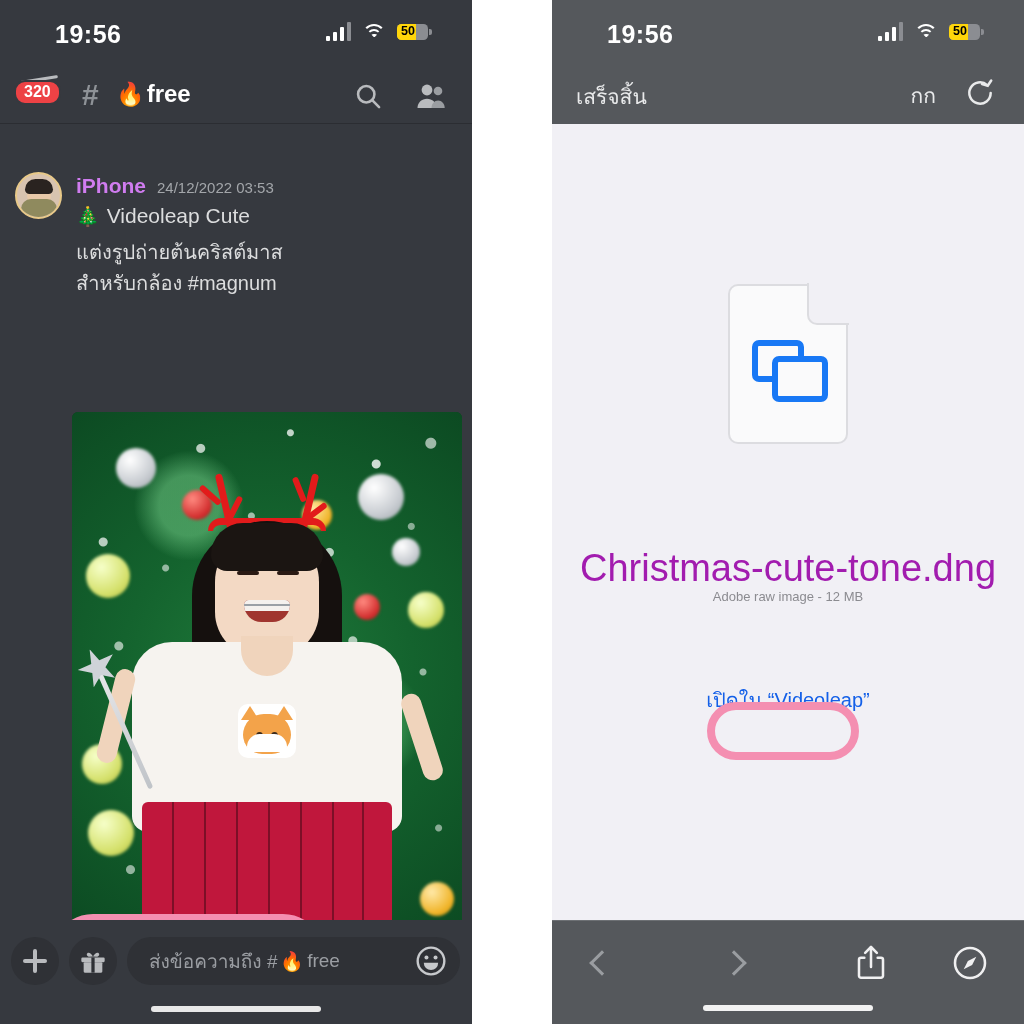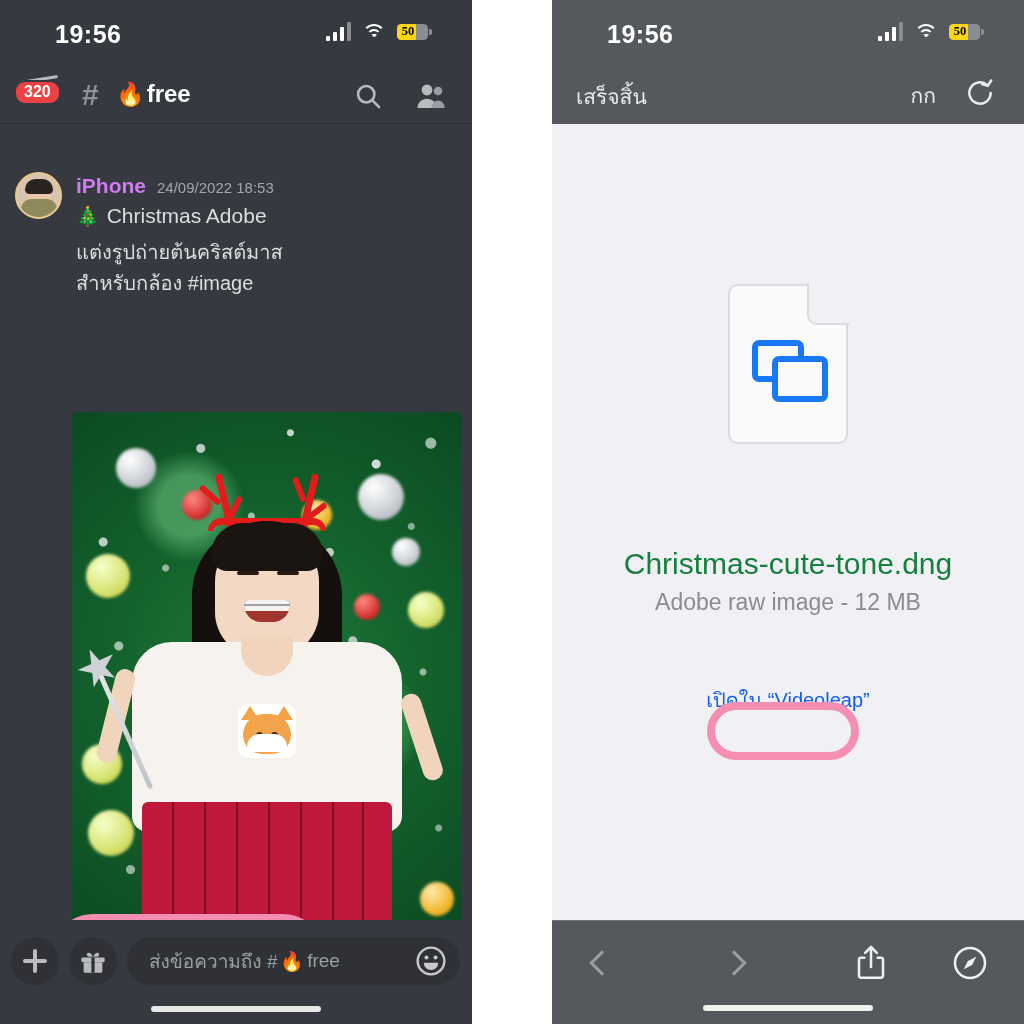--- a/index.html
+++ b/index.html
@@ -29,21 +29,21 @@
   .wifi { position:relative; width:24px; height:18px; }
   .wifi span { position:absolute; left:50%; transform:translateX(-50%);
                border:2.6px solid #fff; border-bottom-color:transparent;
                border-left-color:transparent; border-right-color:transparent;
                border-radius:50%; }
   .wifi .w1 { width:24px; height:24px; top:1px; }
   .wifi .w2 { width:15px; height:15px; top:6px; }
   .wifi .w3 { width:6.5px; height:6.5px; top:11px; border-width:3px; }
   
   .batt { position:relative; width:31px; height:16px; border-radius:4.5px;
-          background:#8b8d92; overflow:visible;font-family:Liberation Serif, serif; }
+          background:#8b8d92; overflow:visible; }
   .batt .fill { position:absolute; left:0; top:0; bottom:0; width:19px;
                 background:#ffd60a; border-radius:4.5px 0 0 4.5px; }
   .batt .num { position:absolute; left:0; top:-1px; width:22px; height:17px; line-height:17px;
                text-align:center; font-size:12.5px; font-weight:bold; color:#000; }
   .batt .cap { position:absolute; right:-3.5px; top:5px; width:2.5px; height:6px;
                border-radius:0 2px 2px 0; background:#8b8d92; }
 
   
   .dc-header { position:absolute; top:62px; left:0; right:0; height:62px;
                background:#36393f; border-bottom:1px solid #2b2d32; }
@@ -221,23 +221,23 @@
   .doc-icon .sheet { position:absolute; inset:0; background:#fafafb;
                      border:2px solid #dcdce0; border-radius:10px; }
   .doc-icon .corner { position:absolute; right:-1px; top:-1px; width:42px; height:42px;
                       background:#f1f0f5; border-left:2px solid #dcdce0;
                       border-bottom:2px solid #dcdce0; border-radius:0 10px 0 10px; }
   .doc-icon .r1 { position:absolute; left:24px; top:56px; width:52px; height:42px;
                   border:6px solid #1878f5; border-radius:7px; background:#fafafb; }
   .doc-icon .r2 { position:absolute; left:44px; top:72px; width:56px; height:46px;
                   border:6px solid #1878f5; border-radius:7px; background:#fafafb; }
   .sf-fname { position:absolute; left:0; right:0; top:423px; text-align:center;
-              font-size:30px; color:#15803d; }
+              font-size:38px; color:#a21caf; }
   .sf-fmeta { position:absolute; left:0; right:0; top:465px; text-align:center;
-              font-size:23px; color:#8b8b90; }
+              font-size:13px; color:#8b8b90; }
   .sf-openin { position:absolute; left:0; right:0; top:560px; text-align:center;
                font-size:20px; color:#1460e8; cursor:pointer; }
   .sf-more { position:absolute; left:0; right:0; top:595px; text-align:center;
              font-size:22px; color:#1460e8; cursor:pointer; }
   .hl-oval-right { position:absolute; left:155px; top:578px; width:152px; height:58px;
                    border:8px solid #f48fb1; border-radius:29px; pointer-events:none; }
 
   .sf-toolbar { position:absolute; bottom:0; left:0; right:0; height:104px;
                 background:#55585c; border-top:1px solid #6d7074; }
   .tb-item { position:absolute; top:18px; height:48px; display:flex; align-items:center;
@@ -312,28 +312,28 @@
     <div class="dc-body">
 
       <div class="msg">
         <div class="avatar">
           <div class="face"></div>
             <div class="hair"></div>
             <div class="body"></div>
         </div>
         <div class="msg-head">
           <span class="msg-user">iPhone</span>
-          <span class="msg-time">24/09/2022 18:53</span>
+          <span class="msg-time">24/12/2022 03:53</span>
         </div>
         <div class="msg-line msg-l1">
           <span class="tree">🎄</span>
-          <span>Christmas Adobe</span>
+          <span>Videoleap Cute</span>
         </div>
         <div class="msg-line msg-l2">แต่งรูปถ่ายต้นคริสต์มาส</div>
-        <div class="msg-line msg-l3">สำหรับกล้อง #image</div>
+        <div class="msg-line msg-l3">สำหรับกล้อง #magnum</div>
       </div>
 
       <div class="photo">
         <div class="tree-bg"></div>
         <div class="orn o-sil" style="left:44px;  top:36px;  width:40px; height:40px;"></div>
         <div class="orn o-red" style="left:110px; top:78px;  width:30px; height:30px;"></div>
         <div class="orn o-ylw" style="left:14px;  top:142px; width:44px; height:44px;"></div>
         <div class="orn o-sil" style="left:286px; top:62px;  width:46px; height:46px;"></div>
         <div class="orn o-gld" style="left:230px; top:88px;  width:30px; height:30px;"></div>
         <div class="orn o-red" style="left:282px; top:182px; width:26px; height:26px;"></div>

